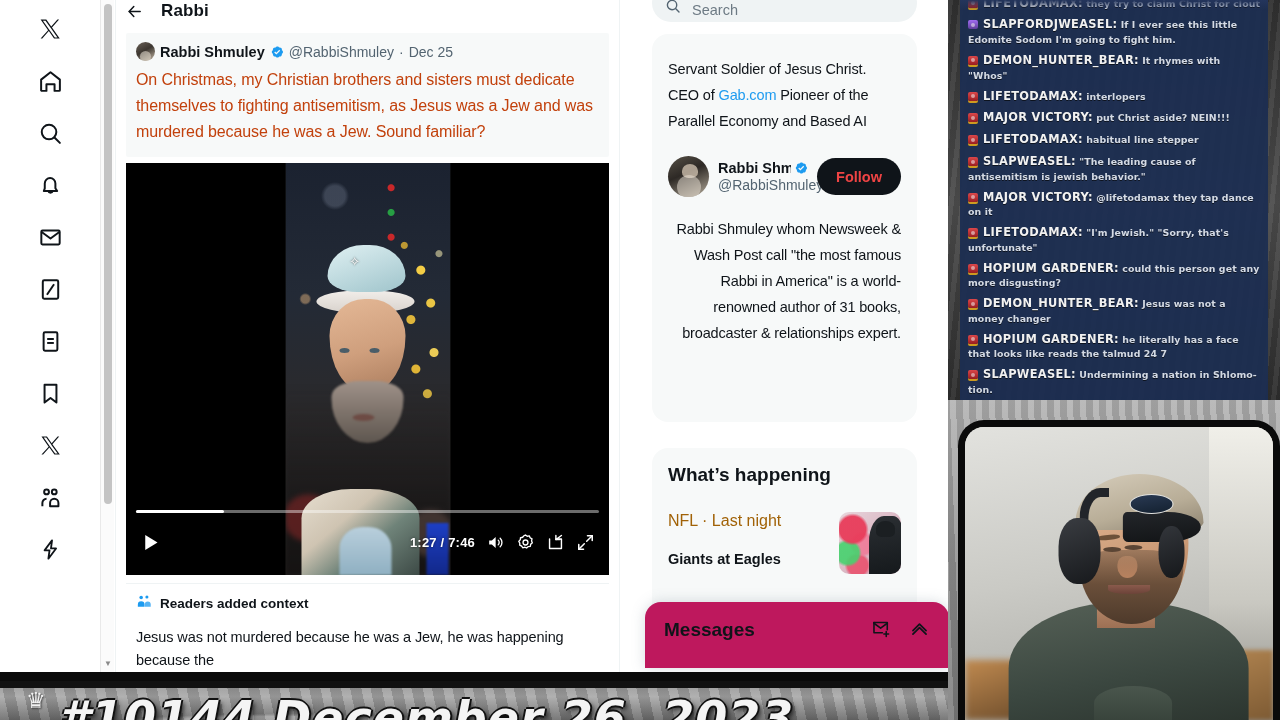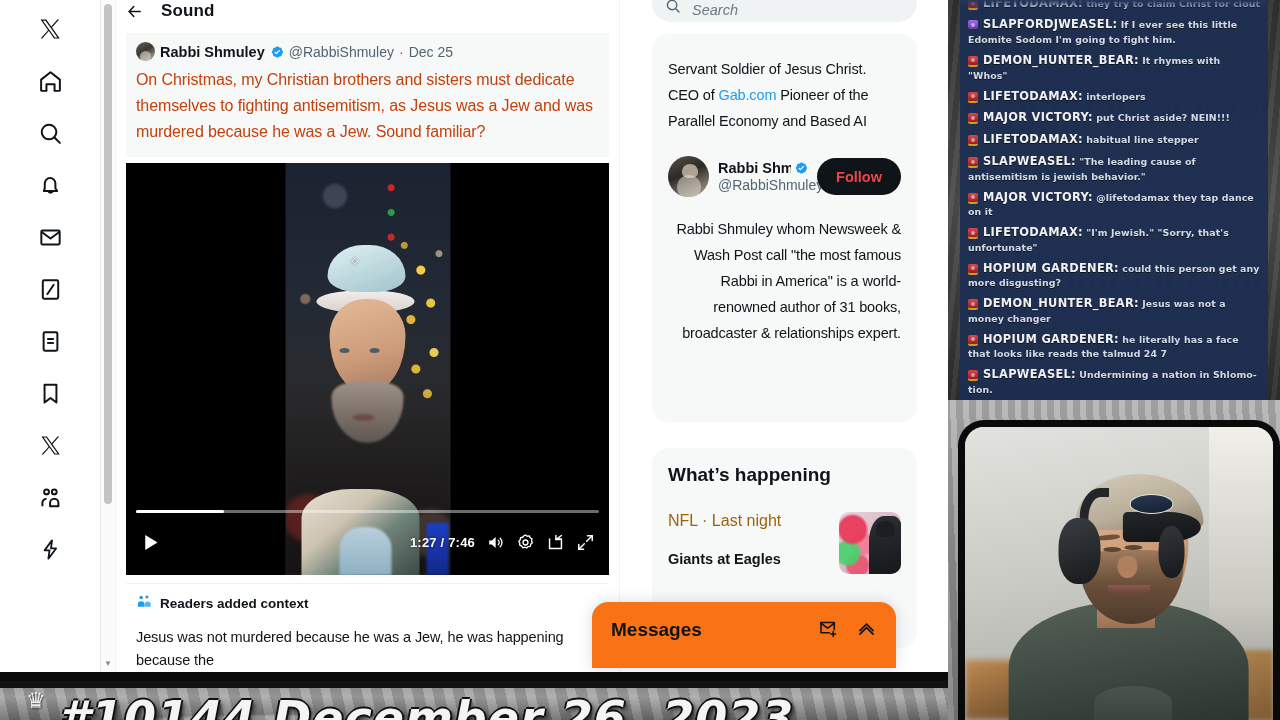--- a/index.html
+++ b/index.html
@@ -334,21 +334,20 @@
     border-radius: 19px;
     display: flex;
     align-items: flex-end;
     padding: 0 13px 4px 13px;
     gap: 11px;
     color: #536471;
   }
   #search-placeholder {
     font-size: 14.5px;
     color: #6d7a84;
-    font-style: italic;
   }
 
   .side-card {
     position: absolute;
     left: 12px;
     width: 265px;
     background: #f7f9f9;
     border-radius: 16px;
     overflow: hidden;
   }
@@ -480,23 +479,23 @@
     position:absolute; right:6px; top:9px;
     width: 19px; height: 16px;
     background:#1b1f22;
     border-radius: 48% 48% 30% 30%;
     z-index: 2;
   }
 
   
   #messages-dock {
     position: absolute;
-    left: 592px; top: 602px;
+    left: 645px; top: 602px;
     width: 304px; height: 66px;
-    background: #f97316;
+    background: #be185d;
     border-radius: 16px 16px 0 0;
     box-shadow: 0 0 14px rgba(101,119,134,0.26);
     display: flex;
     align-items: center;
     padding: 0 19px 10px 19px;
   }
   #messages-label {
     font-size: 19px;
     font-weight: bold;
     color: #0f1419;
@@ -896,21 +895,21 @@
 
   <main id="main-col">
 
     <div id="post-header">
       <span class="back-arrow">
         <svg width="17" height="17" viewBox="0 0 24 24" fill="none" stroke="currentColor" stroke-width="2.1" stroke-linecap="round" stroke-linejoin="round">
             <line x1="20" y1="12" x2="4.5" y2="12"></line>
             <polyline points="11,5 4.5,12 11,19"></polyline>
           </svg>
       </span>
-      <span class="title">Sound</span>
+      <span class="title">Rabbi</span>
     </div>
 
     <article class="post-card">
       <div class="post-author-row">
         <span class="avatar-sm"></span>
         <span class="author-name">Rabbi Shmuley</span>
         <span class="verified-badge">
           <svg width="14" height="14" viewBox="0 0 24 24" fill="currentColor">
               <path d="M22.3 12c0-1.4-.8-2.6-1.9-3.2.3-1.2 0-2.6-1-3.5-1-1-2.3-1.3-3.5-1-.6-1.1-1.8-1.9-3.2-1.9s-2.6.8-3.2 1.9c-1.2-.3-2.6 0-3.5 1-1 1-1.3 2.3-1 3.5-1.1.6-1.9 1.8-1.9 3.2s.8 2.6 1.9 3.2c-.3 1.2 0 2.6 1 3.5 1 1 2.3 1.3 3.5 1 .6 1.1 1.8 1.9 3.2 1.9s2.6-.8 3.2-1.9c1.2.3 2.6 0 3.5-1 1-1 1.3-2.3 1-3.5 1.1-.6 1.9-1.8 1.9-3.2Zm-11.4 4.3-3.6-3.6 1.5-1.5 2.1 2.1 5-5 1.5 1.5-6.5 6.5Z"></path>
             </svg>

